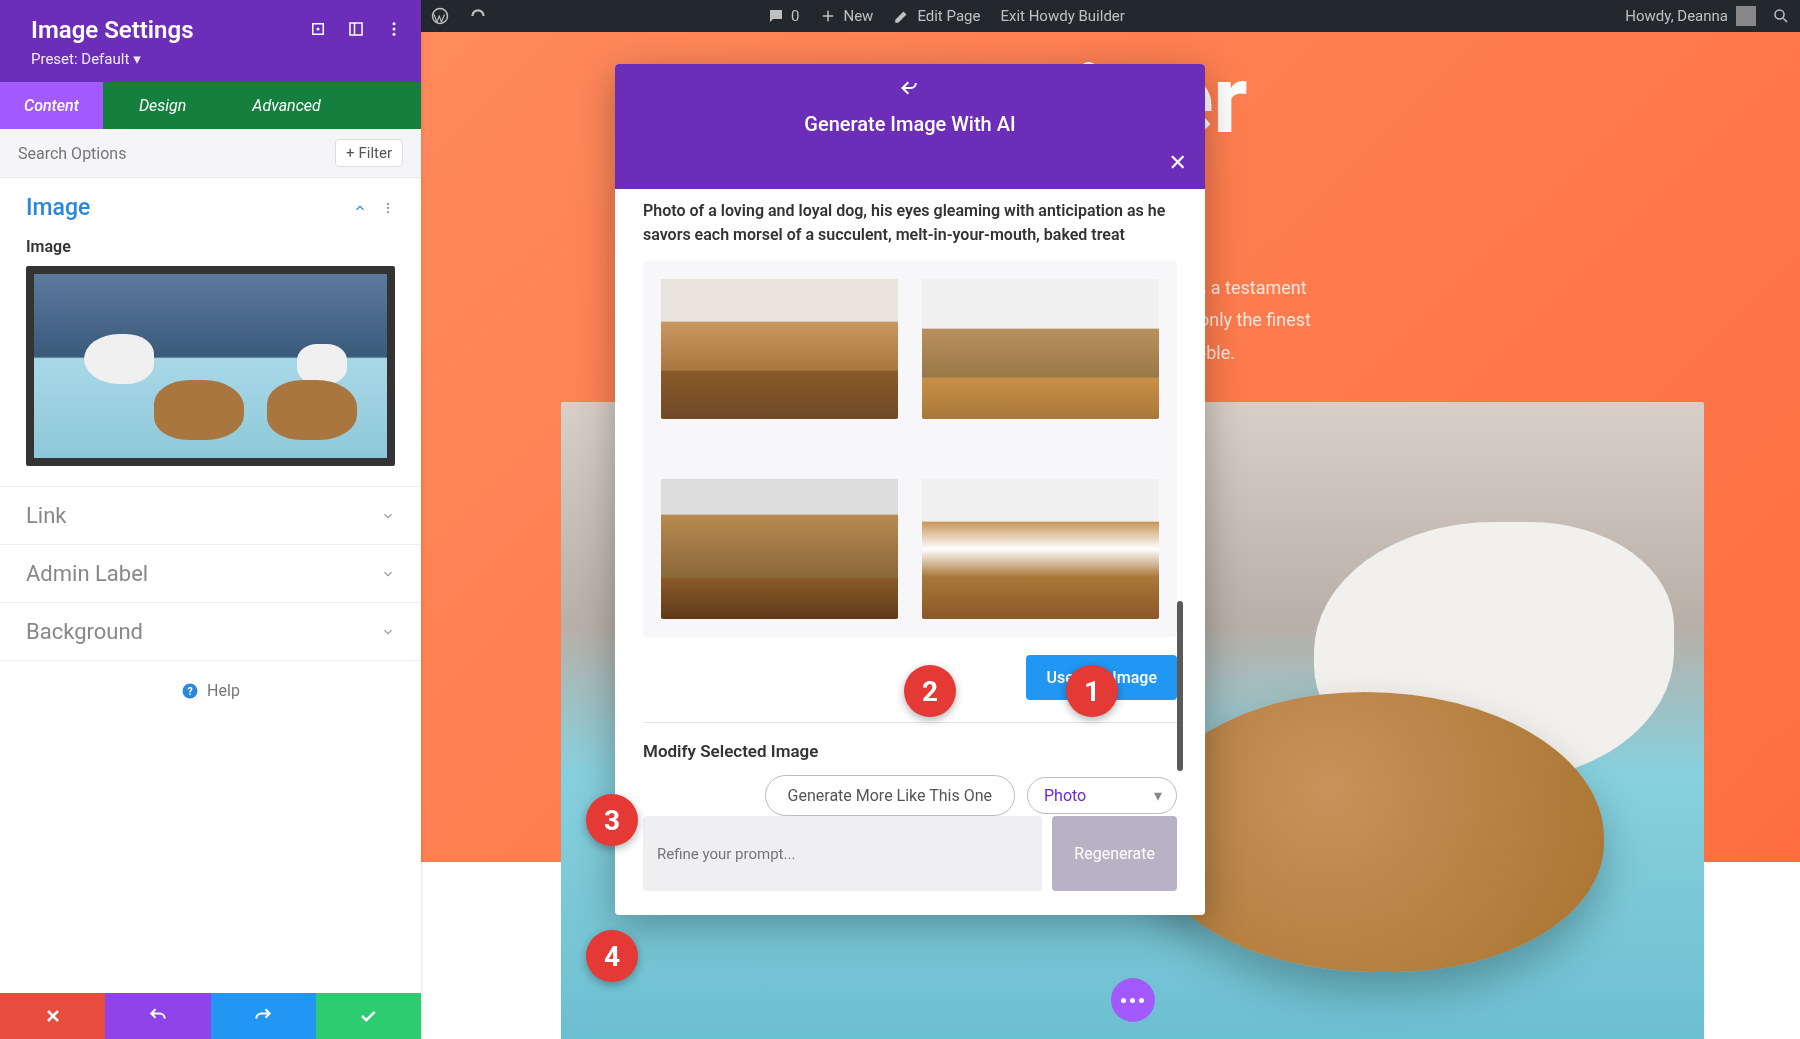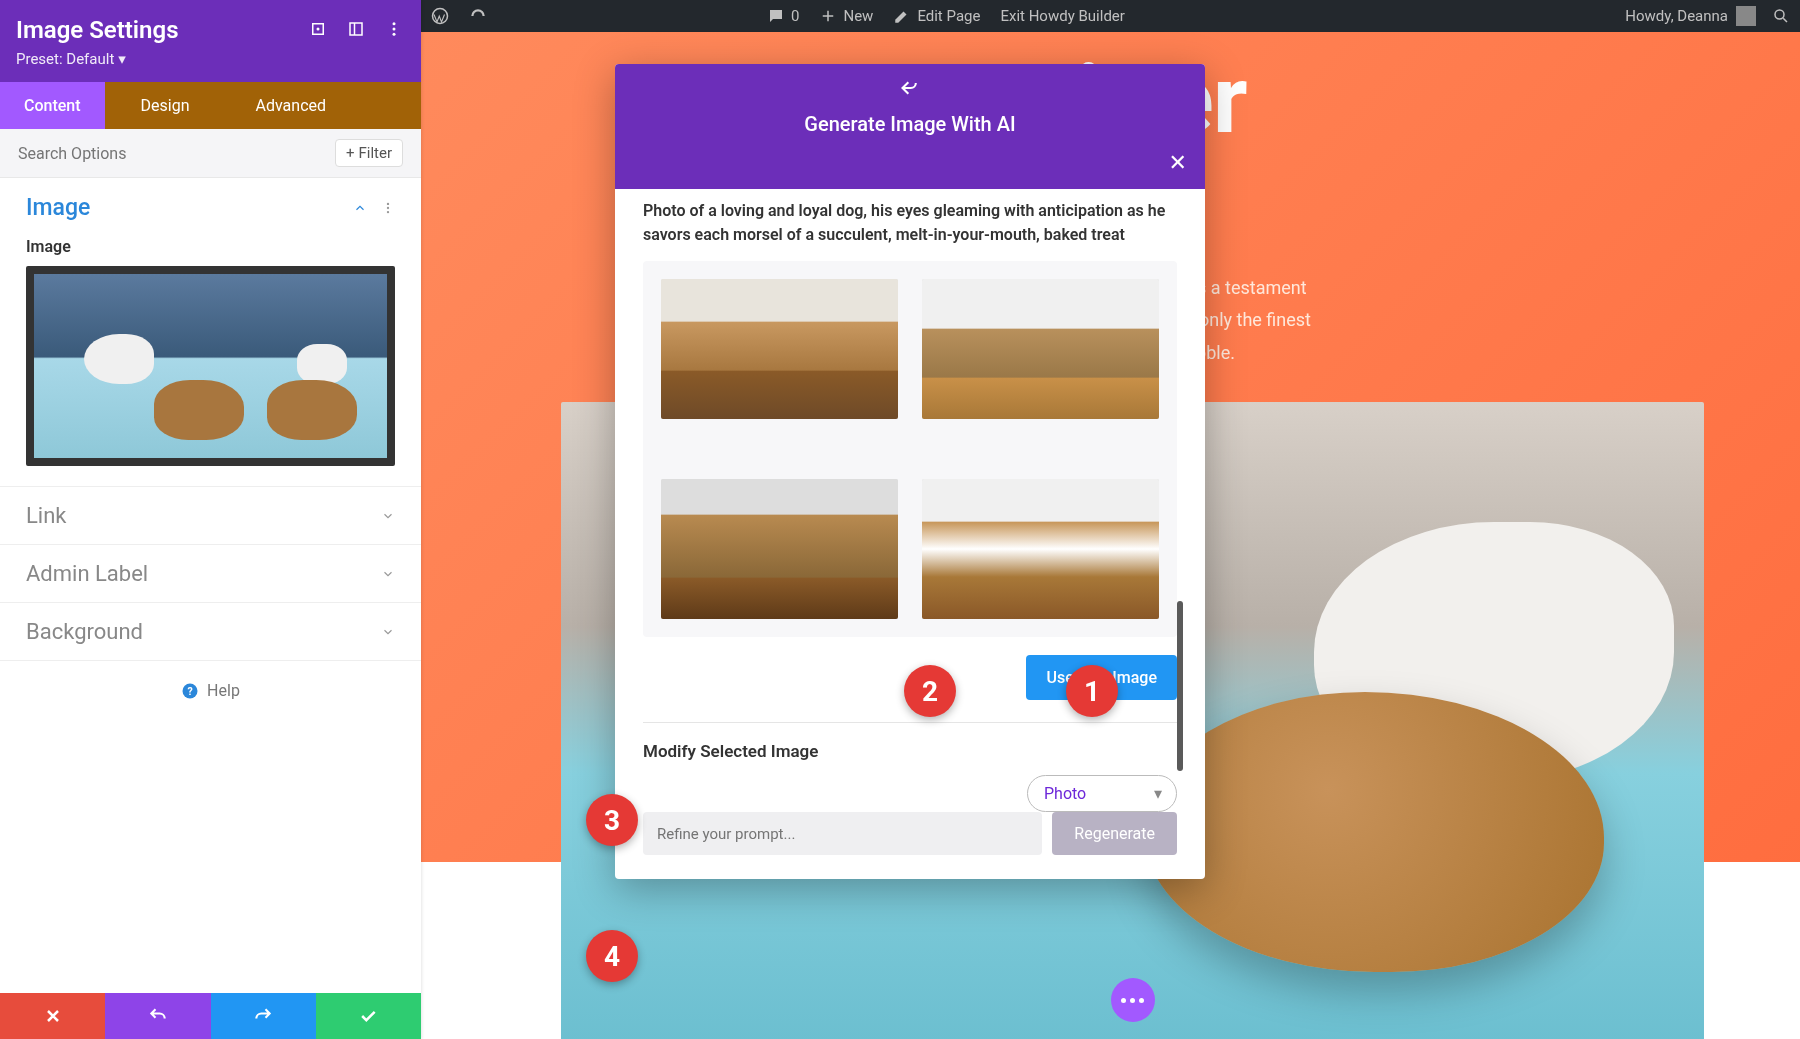--- a/index.html
+++ b/index.html
@@ -9,27 +9,27 @@
 .wp-admin-bar { position: absolute; top: 0; left: 421px; right: 0; height: 32px; background: #23282d; color: #c0c0c0; display: flex; align-items: center; font-size: 15px; z-index: 5; }
 .wp-admin-bar .left-items { display: flex; align-items: center; gap: 0px; }
 .wp-admin-bar .item { padding: 0 10px; display: flex; align-items: center; gap: 6px; cursor: pointer; height: 32px; }
 .wp-admin-bar .spacer { flex: 1; }
 .wp-admin-bar .right-items { display: flex; align-items: center; padding-right: 10px; gap: 8px; }
 .wp-admin-bar svg { width: 18px; height: 18px; fill: #c0c0c0; }
 .wp-avatar { width: 20px; height: 20px; background: #888; display: inline-block; }
 
 
 .settings-panel { position: absolute; top: 0; left: 0; width: 421px; height: 100%; background: #fff; display: flex; flex-direction: column; z-index: 6; box-shadow: 1px 0 3px rgba(0,0,0,0.1); }
-.settings-header { background: #6c2eb9; color: #fff; padding: 16px 16px 14px; position: relative; }
+.settings-header { background: #6c2eb9; color: #fff; padding: 16px 31px 14px; position: relative; }
 .settings-header h1 { font-size: 24px; font-weight: 600; }
 .settings-header .preset { font-size: 15px; margin-top: 6px; opacity: 0.9; display: flex; align-items: center; gap: 4px; cursor: pointer; }
 .settings-header .header-icons { position: absolute; top: 20px; right: 18px; display: flex; gap: 20px; }
 .settings-header .header-icons svg { width: 18px; height: 18px; fill: #fff; cursor: pointer; }
 
-.tabs { display: flex; background: #a16207; }
+.tabs { display: flex; background: #15803d; font-style: italic; }
 .tabs .tab { flex: 0 0 auto; padding: 14px 24px; color: #fff; font-size: 16px; cursor: pointer; }
 .tabs .tab.active { background: #a259ff; font-weight: 500; }
 .tabs .tab:nth-child(2){ margin-left: 12px; }
 .tabs .tab:nth-child(3){ margin-left: 18px; }
 
 .search-row { display: flex; align-items: center; padding: 10px 18px; background: #f5f5f7; border-bottom: 1px solid #e8e8e8; }
 .search-row input { flex: 1; border: none; background: transparent; font-size: 16px; color: #666; outline: none; }
 .filter-btn { display: flex; align-items: center; gap: 4px; background: #fff; border: 1px solid #ddd; border-radius: 4px; padding: 4px 10px; font-size: 15px; color: #555; cursor: pointer; }
 
 .panel-body { flex: 1; overflow-y: auto; }
@@ -92,21 +92,21 @@
 .action-row button { padding: 13px 20px; border: none; border-radius: 4px; font-size: 16px; cursor: pointer; background: #2196f3; color: #fff; font-weight:500;}
 .divider { border-top: 1px solid #e5e5e5; margin: 22px 0 18px; }
 .modify-label { font-size: 17px; font-weight: 600; color: #333; margin-bottom: 14px; }
 .modify-row { display: flex; gap: 12px; justify-content: flex-end; align-items:center;}
 .pill-btn { border: 1px solid #bbb; background: #fff; color: #555; padding: 10px 22px; border-radius: 24px; font-size: 16px; cursor: pointer; }
 .select-wrap { border: 1px solid #bbb; border-radius: 24px; padding: 8px 34px 8px 16px; font-size: 16px; color: #6d28d9; position: relative; min-width: 150px; cursor:pointer;}
 .select-wrap::after { content: "▾"; position: absolute; right: 14px; top: 8px; color: #888; }
 .newdesc-label { font-size: 16px; font-weight: 600; color: #333; margin: 24px 0 10px; }
 .refine-row { display: flex; gap: 10px; }
 .refine-row input { flex: 1; padding: 12px 14px; border: none; background: #efeff1; border-radius: 4px; font-size: 15px; color: #666; }
-.regen-btn { background: #b8b2c4; color: #fff; border: none; padding: 12px 22px; border-radius: 4px; font-size: 16px; cursor: pointer; }
+.regen-btn { background: #b8b2c4; color: #fff; border: none; padding: 28px 22px; border-radius: 4px; font-size: 16px; cursor: pointer; }
 
 
 .callout { position: absolute; width: 52px; height: 52px; background: #e53935; color: #fff; border-radius: 50%; display: flex; align-items: center; justify-content: center; font-size: 28px; font-weight: 700; z-index: 20; box-shadow: 0 3px 8px rgba(0,0,0,0.3);}
 </style>
 </head>
 <body>
 
 <div class="wp-admin-bar">
   <div class="left-items">
     <div class="item">
@@ -327,20 +327,21 @@
           </div>
       </div>
       <div class="scroll-indicator"></div>
     </div>
     <div class="action-row">
       <button>Use This Image</button>
     </div>
     <div class="divider"></div>
     <div class="modify-label">Modify Selected Image</div>
     <div class="modify-row">
+      <button class="pill-btn">Generate More Like This One</button>
       <div class="select-wrap"><span>Photo</span></div>
     </div>
     <div class="refine-row">
       <input placeholder="Refine your prompt..." style="">
       <button class="regen-btn">Regenerate</button>
     </div>
   </div>
 </div>
 
 <div class="callout" style="left:1066px; top:665px">1</div>

